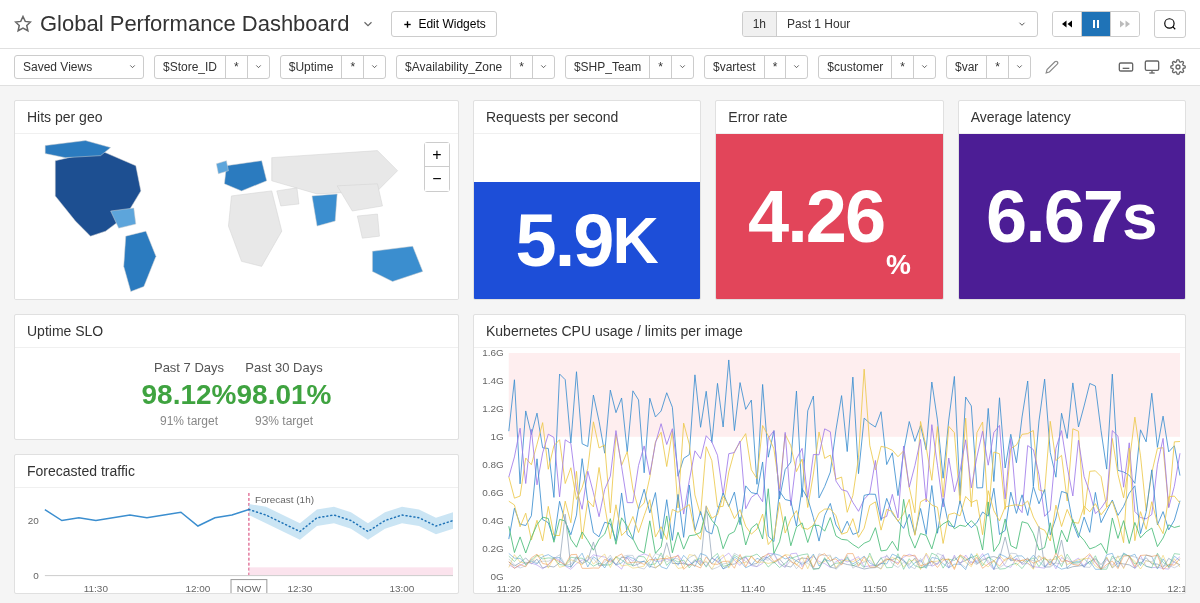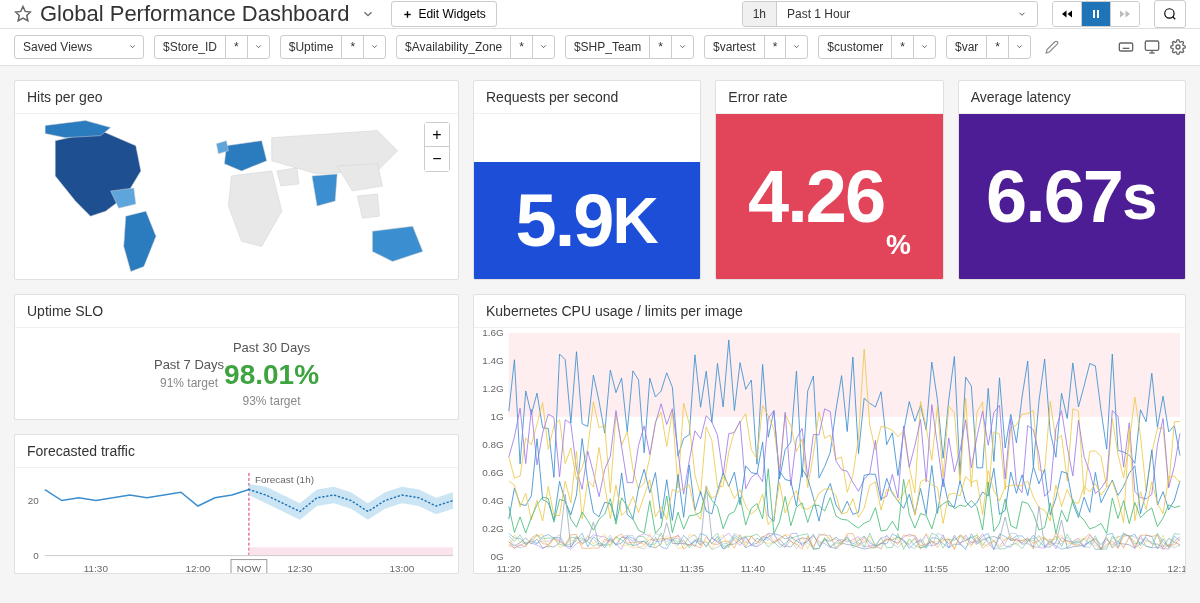--- a/index.html
+++ b/index.html
@@ -1,19 +1,19 @@
 <!DOCTYPE html>
 <html><head>
 <meta charset="utf-8">
 <style>
 * { box-sizing: border-box; margin: 0; padding: 0; }
 body { font-family: -apple-system, BlinkMacSystemFont, "Segoe UI", Helvetica, Arial, sans-serif; background: #f5f5f5; font-size: 13px; color: #333; }
 
 
-.header { background: #fff; display: flex; align-items: center; padding: 0 14px; gap: 8px; border-bottom: 1px solid #e0e0e0; }
+.header { background: #fff; display: flex; align-items: center; padding: 10px 14px; gap: 8px; border-bottom: 1px solid #e0e0e0; }
 .star-icon { width: 18px; height: 18px; color: #666; cursor: pointer; }
 .title { font-size: 22px; font-weight: 400; color: #333; }
 .chevron-title { width: 14px; height: 14px; color: #666; cursor: pointer; margin-left: 4px; }
 .edit-btn { display: inline-flex; align-items: center; gap: 5px; background: #fff; border: 1px solid #ccc; border-radius: 3px; padding: 5px 10px; font-size: 12px; cursor: pointer; margin-left: 8px; }
 .edit-btn svg { width: 11px; height: 11px; }
 .spacer { flex: 1; }
 .time-group { display: flex; align-items: stretch; border: 1px solid #ccc; border-radius: 3px; overflow: hidden; }
 .time-badge { background: #f0f0f0; padding: 5px 10px; font-size: 12px; border-right: 1px solid #ccc; display: flex; align-items: center; }
 .time-select { padding: 5px 10px; font-size: 12px; display: flex; align-items: center; min-width: 260px; justify-content: space-between; cursor: pointer; }
 .play-group { display: flex; align-items: stretch; border: 1px solid #ccc; border-radius: 3px; overflow: hidden; margin-left: 6px; }
@@ -266,20 +266,21 @@
           <span class="kpi-sfx2">s</span>
       </div>
     </div>
   </div>
 
   <div class="card slo">
     <div class="card-title">Uptime SLO</div>
     <div class="slo-body">
       <div class="slo-col">
         <div class="slo-label">Past 7 Days</div>
+        <div class="slo-val">98.12%</div>
         <div class="slo-target">91% target</div>
       </div>
       <div class="slo-col">
         <div class="slo-label">Past 30 Days</div>
         <div class="slo-val">98.01%</div>
         <div class="slo-target">93% target</div>
       </div>
     </div>
   </div>
 

